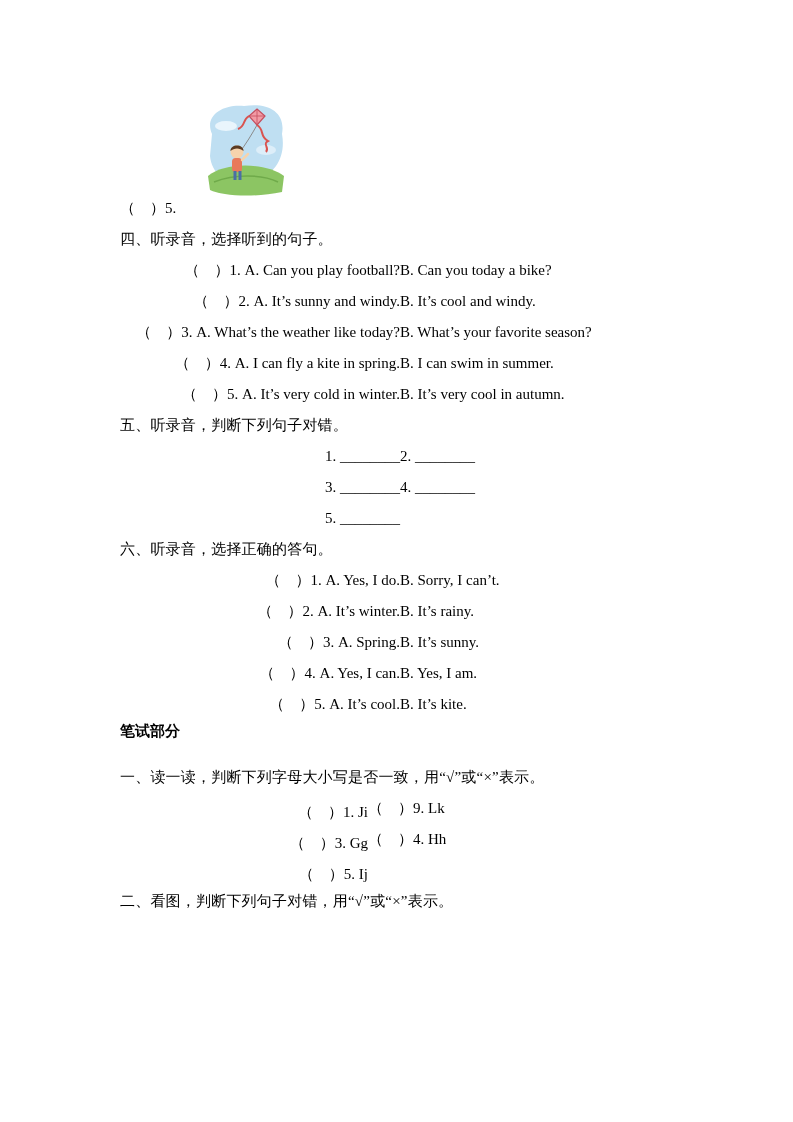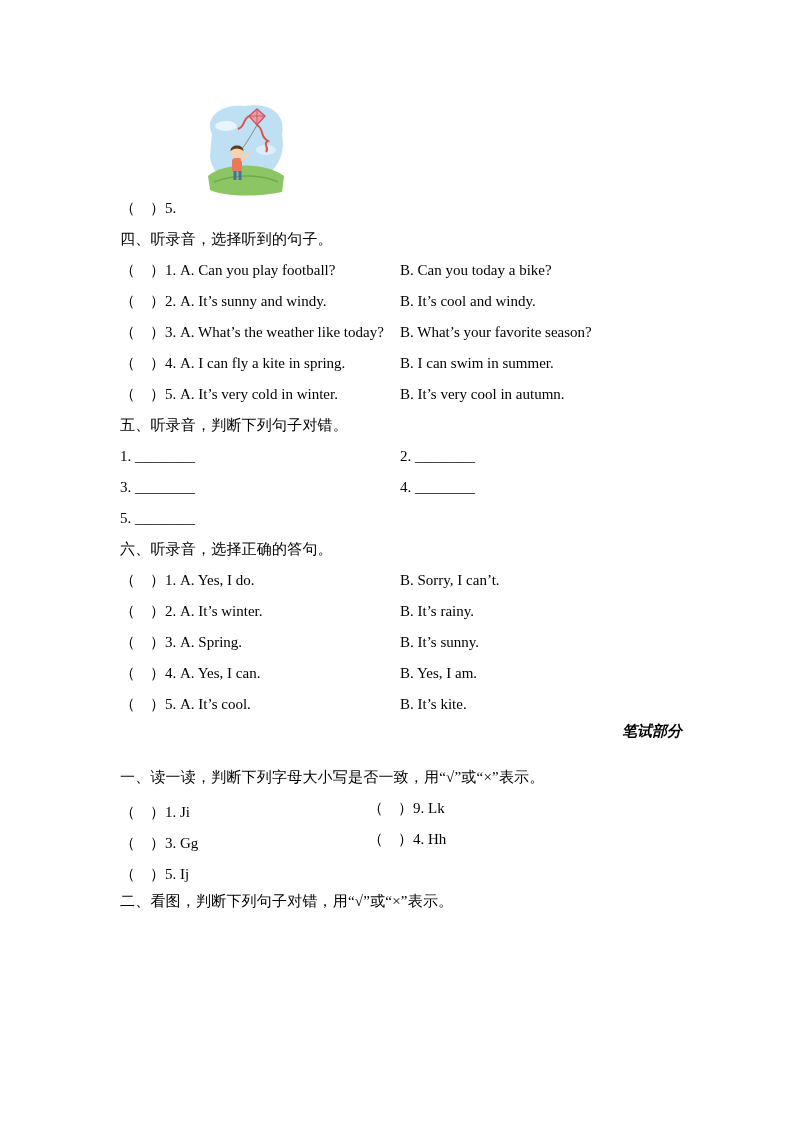--- a/index.html
+++ b/index.html
@@ -26,29 +26,28 @@
     left: 120px;
     top: 193px;
     width: 562px;
   }
   .row {
     height: 31px;
     display: flex;
     align-items: center;
     white-space: pre;
   }
-  .two-col .col-a { width: 280px; flex: 0 0 280px; }
+  .two-col .col-a { width: 280px; flex: 0 0 280px; text-align: right; }
   .two-col .col-b { flex: 1; }
   .two-col.narrow .col-a { width: 248px; flex: 0 0 248px; margin-top: 8px; }
   .section-title { letter-spacing: 0.2px; }
   .center-header {
-    justify-content: flex-end;
+    justify-content: flex-start;
     font-weight: bold;
     margin-top: -4px;
-    font-style: italic;
   }
   .after-header { margin-top: 15px; }
 </style>
 </head>
 <body>
 
 <div class="illustration">
   <svg width="82" height="94" viewBox="0 0 82 94" xmlns="http://www.w3.org/2000/svg">
     <path d="M8,32 C0,14 18,2 40,4 C64,0 82,10 78,32 C82,54 72,72 50,80 C26,86 8,74 6,54 Z" fill="#bfdff2"></path>
     <ellipse cx="22" cy="24" rx="11" ry="5" fill="#e9f5fc"></ellipse>

